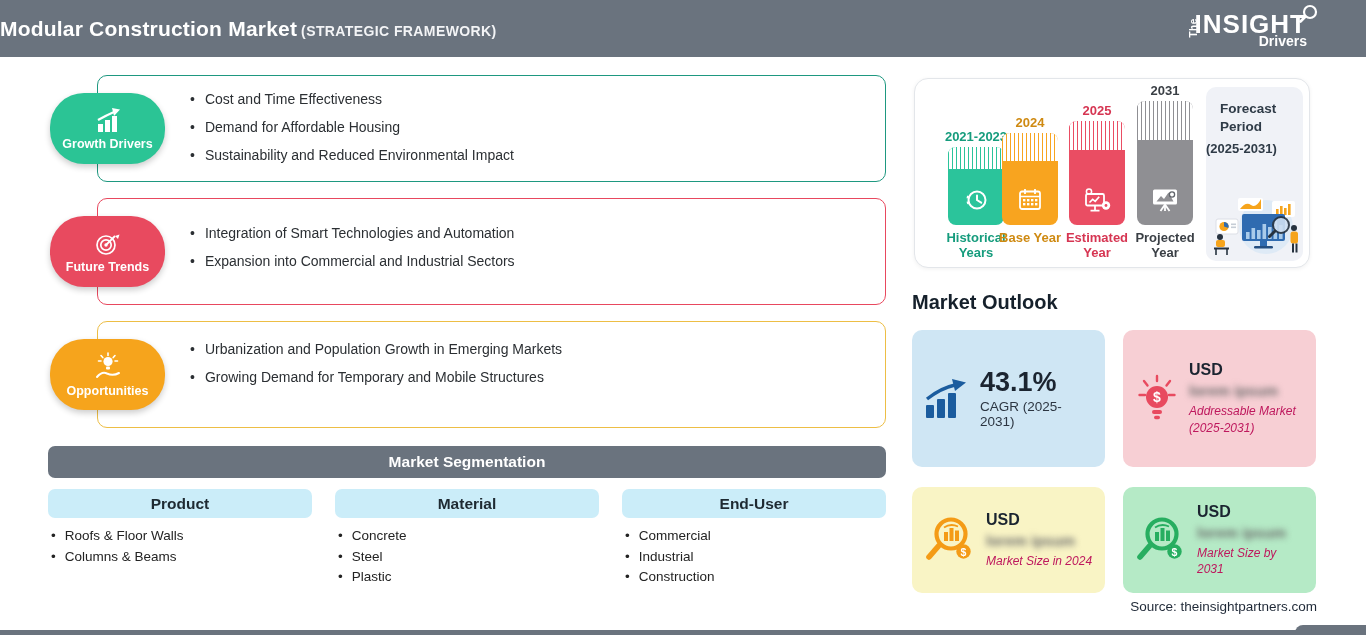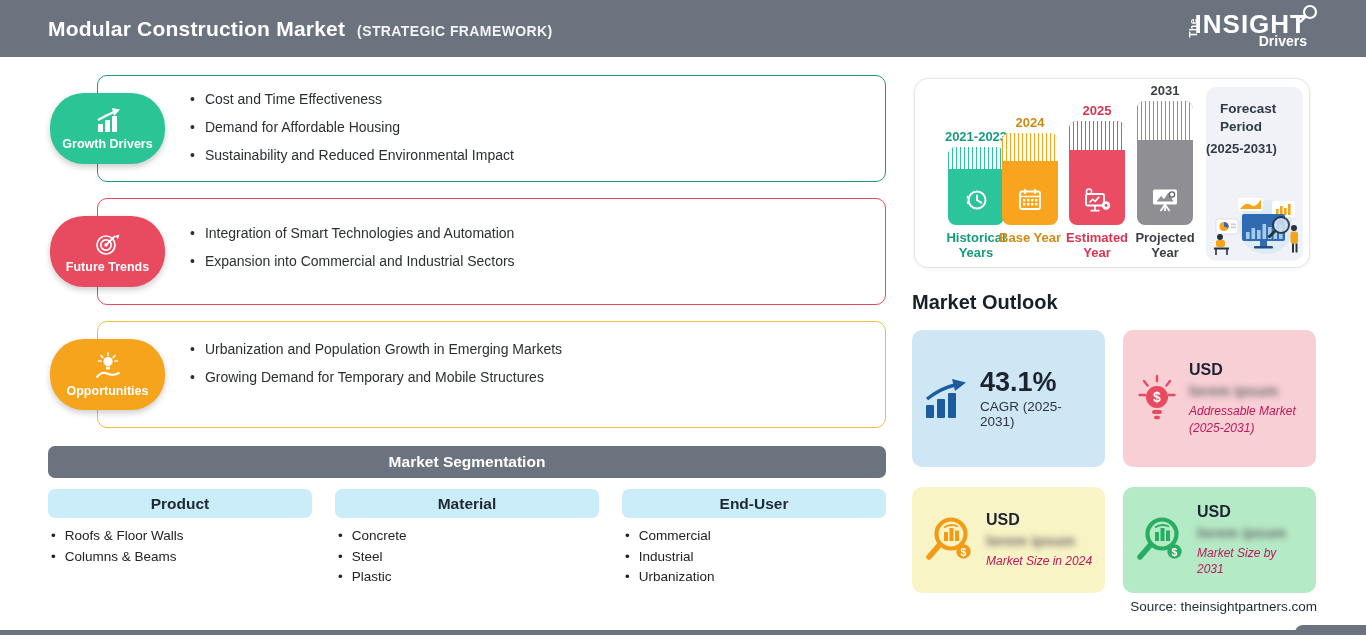--- a/index.html
+++ b/index.html
@@ -6,21 +6,21 @@
   html,body { background:#ffffff; }
   .page {
     position:relative; width:1366px; height:635px; overflow:hidden;
     font-family:"Liberation Sans", sans-serif; background:#ffffff;
   }
   
   .header {
     position:absolute; left:0; top:0; width:1366px; height:57px;
     background:#6A737E; display:flex; align-items:center;
   }
-  .title-wrap { display:flex; align-items:baseline; gap:12px; padding-left:48px; }
+  .title-wrap { display:flex; align-items:baseline; gap:4px; }
   .page-title { color:#fff; font-size:21px; font-weight:700; letter-spacing:.2px; }
   .page-subtitle { color:#f3f4f6; font-size:14px; font-weight:600; letter-spacing:.4px; }
   .logo { position:absolute; right:46px; top:11px; display:flex; align-items:center; }
   .logo-the { transform:rotate(-90deg); color:#fff; font-size:10px; font-weight:700; width:14px; letter-spacing:.5px; margin-right:-5px; }
   .logo-insight-row { position:relative; display:flex; align-items:flex-start; }
   .logo-insight { color:#fff; font-size:26px; font-weight:800; letter-spacing:1px; line-height:1; }
   .logo-mag { margin-left:-9px; margin-top:-7px; }
   .logo-partners { display:block; text-align:right; color:#fff; font-size:14px; font-weight:700; margin-top:-4px; padding-right:13px; }
   
   .fw-box { position:absolute; left:97px; width:789px; height:107px; background:#fff; border-radius:10px; }
@@ -204,21 +204,21 @@
         <li>Concrete</li>
         <li>Steel</li>
         <li>Plastic</li>
       </ul>
     </div>
     <div>
       <div class="seg-col-header">End-User</div>
       <ul class="seg-items">
         <li>Commercial</li>
         <li>Industrial</li>
-        <li>Urbanization</li>
+        <li>Construction</li>
       </ul>
     </div>
   </div>
 
   <div class="tl-panel">
 
     <div class="tl-col c0">
       <span class="tl-year">2021-2023</span>
       <div class="tl-bar">
         <svg class="tl-bar-icon" width="30" height="30" viewBox="0 0 30 30">

